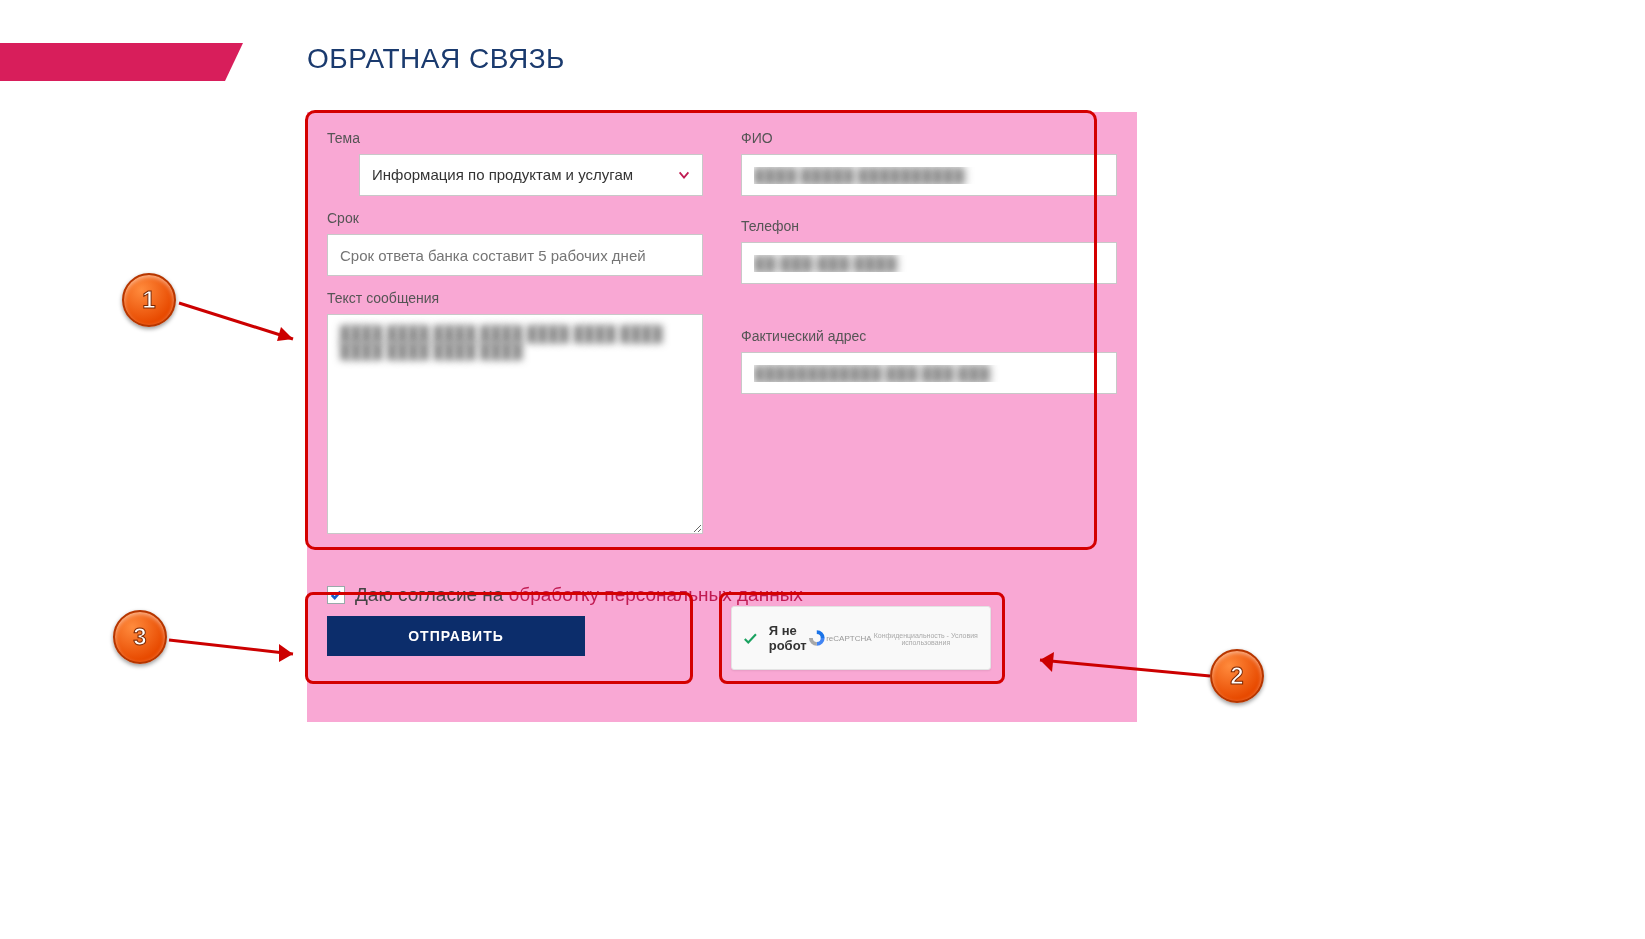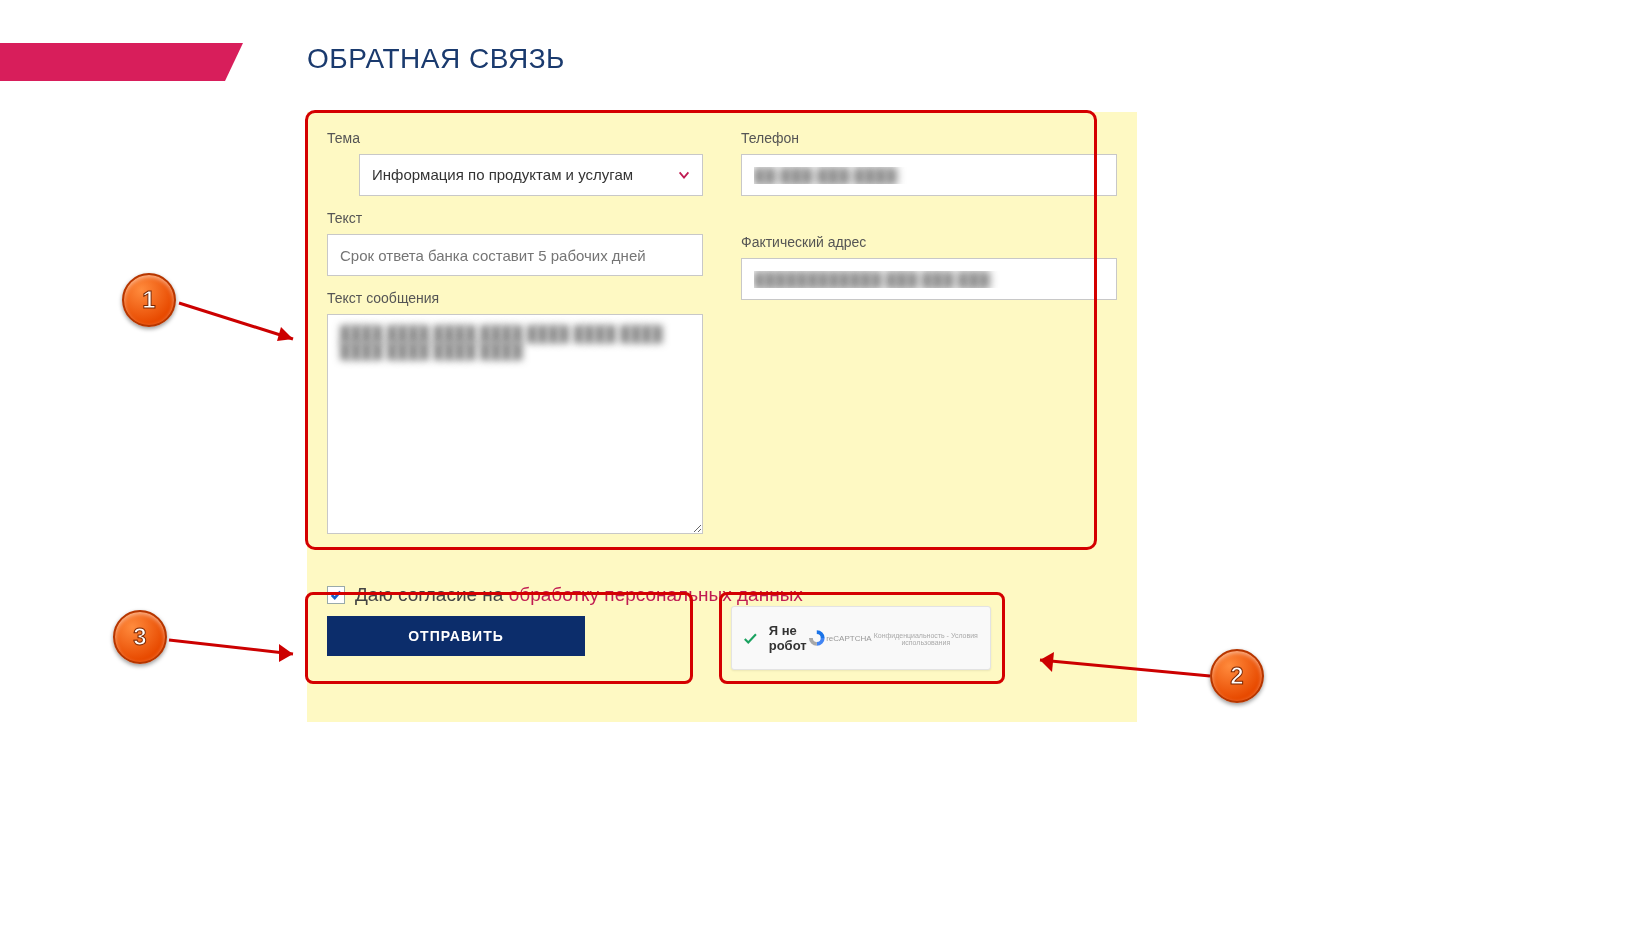--- a/index.html
+++ b/index.html
@@ -37,21 +37,21 @@
     font-weight: 400;
     color: #1a3a6e;
     letter-spacing: 0.5px;
   }
   .form-panel {
     position: absolute;
     top: 112px;
     left: 307px;
     width: 830px;
     height: 610px;
-    background: #fef9c3;
+    background: #f9a8d4;
     padding: 18px 20px 20px 20px;
   }
   .hl-main {
     position: absolute;
     top: -2px; left: -2px;
     width: 792px; height: 440px;
     border: 3px solid #d40000;
     border-radius: 10px;
     background: transparent;
     z-index: 10;
@@ -187,34 +187,38 @@
         <div class="select-wrap">
           <div class="select">Информация по продуктам и услугам</div>
           <span class="chevron">
             <svg viewBox="0 0 16 16">
                 <polyline points="3,5 8,11 13,5"></polyline>
               </svg>
           </span>
         </div>
       </div>
       <div class="field">
-        <label class="flabel">Текст</label>
+        <label class="flabel">Срок</label>
         <input class="input readonly" readonly="" placeholder="Срок ответа банка составит 5 рабочих дней" style="">
       </div>
       <div class="field">
         <label class="flabel">Текст сообщения</label>
         <textarea class="textarea" style="">████ ████ ████ ████ ████ ████ ████ ████ ████ ████ ████</textarea>
       </div>
     </div>
     <div class="col">
-      <div class="field" style="margin-top:0;">
+      <div class="field">
+        <label class="flabel">ФИО</label>
+        <input class="input blurred" value="████ █████ ██████████" style="">
+      </div>
+      <div class="field" style="margin-top:8px;">
         <label class="flabel">Телефон</label>
         <input class="input blurred" value="██-███-███-████" style="">
       </div>
-      <div class="field" style="margin-top:24px;">
+      <div class="field" style="margin-top:30px;">
         <label class="flabel">Фактический адрес</label>
         <input class="input blurred" value="████████████ ███ ███ ███" style="">
       </div>
     </div>
   </div>
 
   <div class="consent-row">
     <span class="chk">
       <svg viewBox="0 0 14 14">
           <polyline points="2,7 5.5,10.5 12,3"></polyline>

